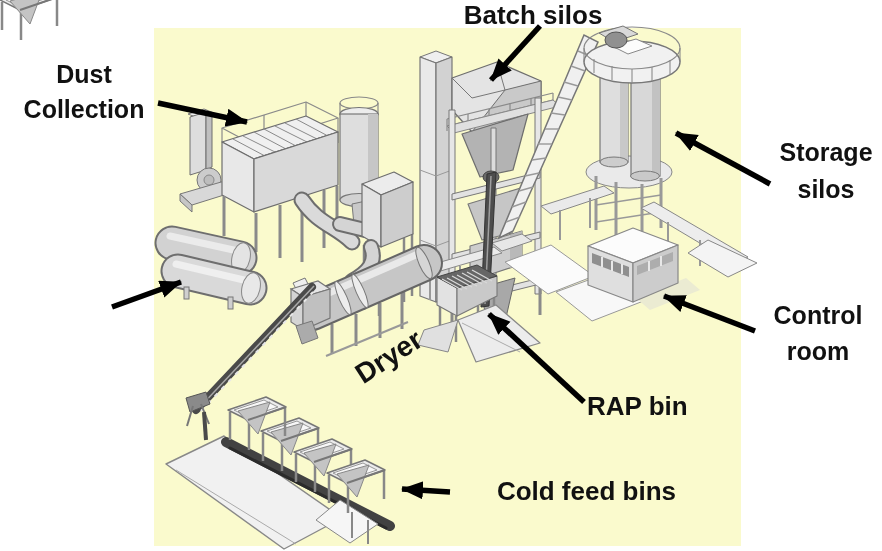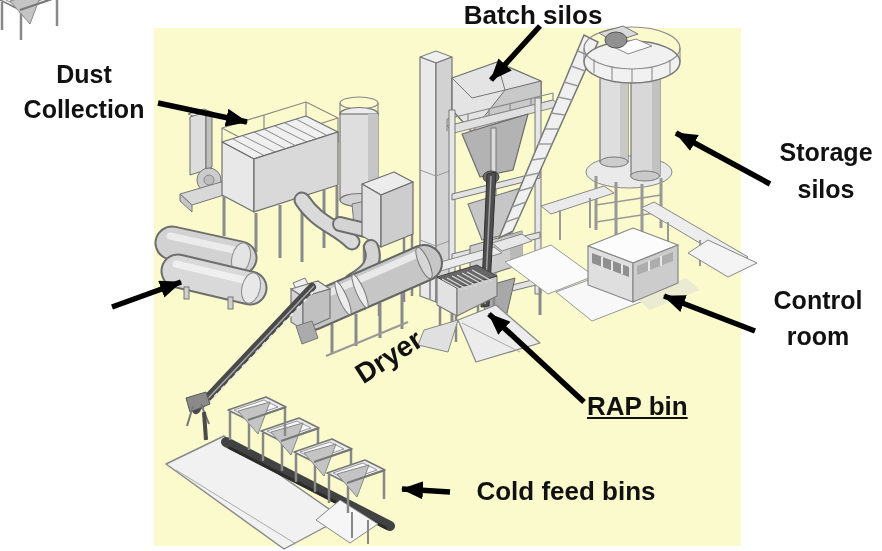--- a/index.html
+++ b/index.html
@@ -7,23 +7,23 @@
          font-family:"Liberation Sans",sans-serif;}
   svg{position:absolute;left:0;top:0;}
   .label{position:absolute;font-weight:700;color:#111111;white-space:pre-line;
          text-align:center;line-height:1.4;}
   .lbl-dust{left:8px;top:57px;width:152px;font-size:25px;line-height:35px;}
   .lbl-batch{left:441px;top:1px;width:184px;font-size:26px;line-height:28px;}
   .lbl-silos{left:770px;top:134px;width:112px;font-size:25px;line-height:37px;}
   .lbl-asphalt{left:0px;top:256px;width:114px;font-size:25px;line-height:38px;}
   .lbl-dryer{left:319px;top:342px;width:140px;font-size:28px;line-height:30px;
              transform:rotate(-33deg);}
-  .lbl-rap{left:587px;top:391px;width:130px;font-size:26px;line-height:30px;text-align:left;text-decoration:underline;}
-  .lbl-control{left:763px;top:282px;width:110px;font-size:25px;line-height:36px;}
-  .lbl-cold{left:456px;top:476px;width:220px;font-size:26px;line-height:30px;text-align:center;}
+  .lbl-rap{left:587px;top:391px;width:130px;font-size:26px;line-height:30px;text-align:left;}
+  .lbl-control{left:763px;top:297px;width:110px;font-size:25px;line-height:36px;}
+  .lbl-cold{left:456px;top:476px;width:220px;font-size:26px;line-height:30px;text-align:right;}
 </style>
 </head>
 <body>
 
 <div class="stage">
 
 <svg width="882" height="551" viewBox="0 0 882 551">
   <defs>
     <marker id="ah" markerUnits="userSpaceOnUse" markerWidth="24" markerHeight="20" refX="21" refY="9" orient="auto">
       <path d="M0,0 L22,9 L0,18 Z" fill="#000000"></path>

